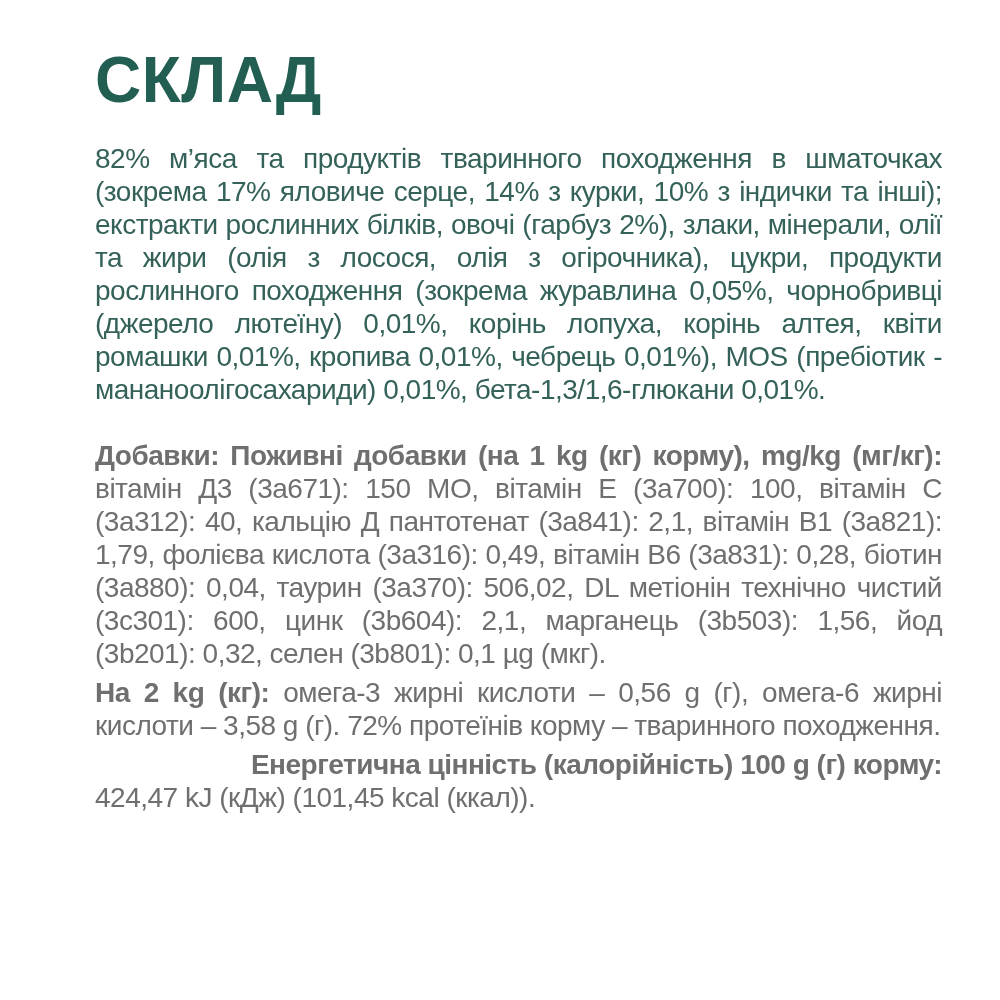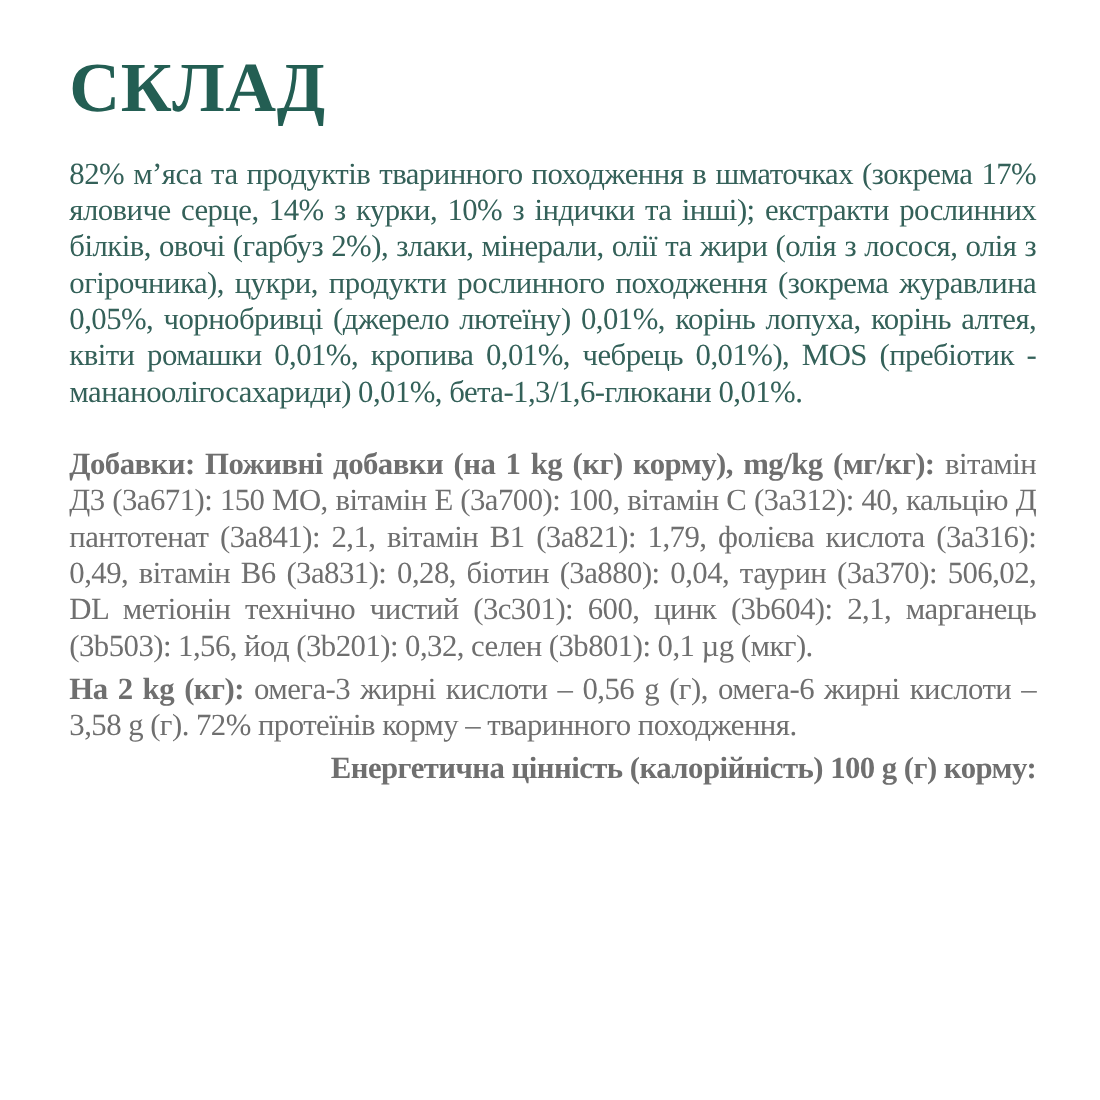--- a/index.html
+++ b/index.html
@@ -6,22 +6,22 @@
   html, body {
     margin: 0;
     padding: 0;
     background: #ffffff;
   }
   .sheet {
     box-sizing: border-box;
     width: 1000px;
     height: 1000px;
     background: #ffffff;
-    padding: 48px 58px 0 63px;
-    font-family: Liberation Serif, serif;
+    padding: 48px 58px 0 95px;
+    font-family: Liberation Sans, sans-serif;
     overflow: hidden;
   }
   h1.title {
     margin: 0 0 30px 0;
     font-size: 64px;
     line-height: 1;
     font-weight: 700;
     letter-spacing: 0.5px;
     color: #235e53;
   }
@@ -48,15 +48,15 @@
 
   <h1 class="title">СКЛАД</h1>
 
   <p class="para composition"><span>82% м’яса та продуктів тваринного походження в шматочках (зокрема 17% яловиче серце, 14% з курки, 10% з індички та інші); екстракти рослинних білків, овочі (гарбуз 2%), злаки, мінерали, олії та жири (олія з лосося, олія з огірочника), цукри, продукти рослинного походження (зокрема журавлина 0,05%, чорнобривці (джерело лютеїну) 0,01%, корінь лопуха, корінь алтея, квіти ромашки 0,01%, кропива 0,01%, чебрець 0,01%), MOS (пребіотик - мананоолігосахариди) 0,01%, бета-1,3/1,6-глюкани 0,01%.</span></p>
 
   <p class="para"><b>Добавки: Поживні добавки (на 1 kg (кг) корму), mg/kg (мг/кг):</b><span> вітамін Д3 (3а671): 150 МО, вітамін Е (3а700): 100, вітамін С (3а312): 40, кальцію Д пантотенат (3а841): 2,1, вітамін В1 (3а821): 1,79, фолієва кислота (3а316): 0,49, вітамін В6 (3а831): 0,28, біотин (3а880): 0,04, таурин (3а370): 506,02, DL метіонін технічно чистий (3с301): 600, цинк (3b604): 2,1, марганець (3b503): 1,56, йод (3b201): 0,32, селен (3b801): 0,1 µg (мкг).</span></p>
 
 
   <p class="para"><b>На 2 kg (кг):</b><span> омега-3 жирні кислоти – 0,56 g (г), омега-6 жирні кислоти – 3,58 g (г). 72% протеїнів корму – тваринного походження.</span></p>
 
-  <p class="para energy"><b>Енергетична цінність (калорійність) 100 g (г) корму:</b></p>
+  <p class="para energy"><b>Енергетична цінність (калорійність) 100 g (г) корму:</b><span>424,47 kJ (кДж) (101,45 kcal (ккал)).</span></p>
 
 </main>
 
 </body></html>

